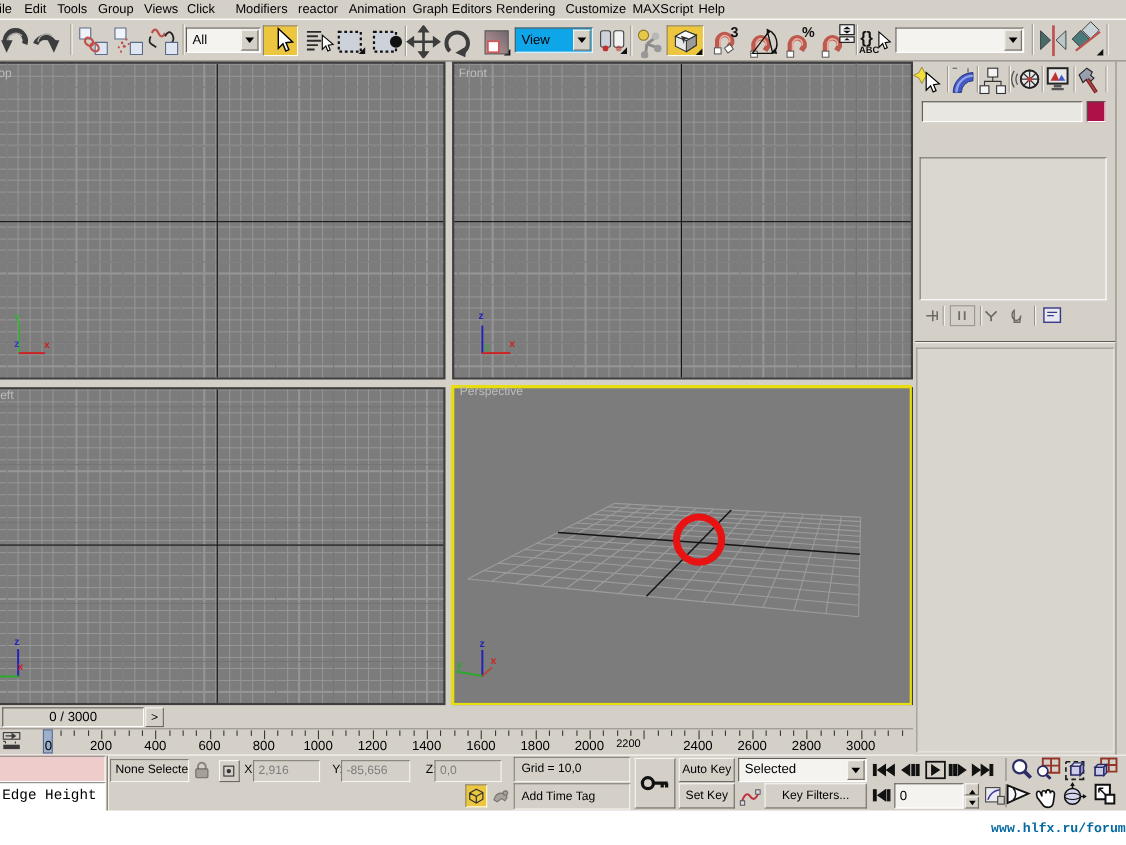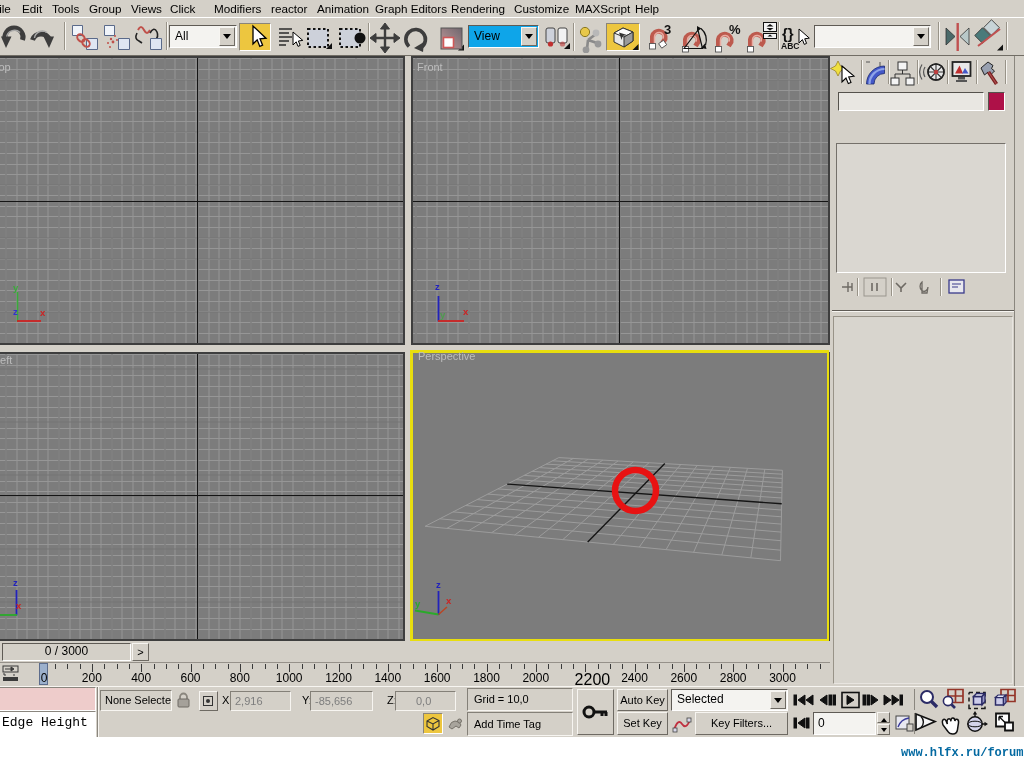--- a/index.html
+++ b/index.html
@@ -360,21 +360,21 @@
 <div class="a" style="left:461.5px;top:671px;width:50px;text-align:center;font-size:12px;color:#000">1800</div>
 <div class="a" style="left:498.8px;top:664px;width:1px;height:5px;background:#3a3a3a"></div>
 <div class="a" style="left:511.2px;top:664px;width:1px;height:5px;background:#3a3a3a"></div>
 <div class="a" style="left:523.5px;top:664px;width:1px;height:5px;background:#3a3a3a"></div>
 <div class="a" style="left:535.8px;top:664px;width:1px;height:8px;background:#3a3a3a"></div>
 <div class="a" style="left:510.8px;top:671px;width:50px;text-align:center;font-size:12px;color:#000">2000</div>
 <div class="a" style="left:548.2px;top:664px;width:1px;height:5px;background:#3a3a3a"></div>
 <div class="a" style="left:560.5px;top:664px;width:1px;height:5px;background:#3a3a3a"></div>
 <div class="a" style="left:572.8px;top:664px;width:1px;height:5px;background:#3a3a3a"></div>
 <div class="a" style="left:585.2px;top:664px;width:1px;height:8px;background:#3a3a3a"></div>
-<div class="a" style="left:560.2px;top:671px;width:50px;text-align:right;font-size:16px;color:#000">2200</div>
+<div class="a" style="left:560.2px;top:671px;width:50px;text-align:left;font-size:10px;color:#000">2200</div>
 <div class="a" style="left:597.5px;top:664px;width:1px;height:5px;background:#3a3a3a"></div>
 <div class="a" style="left:609.8px;top:664px;width:1px;height:5px;background:#3a3a3a"></div>
 <div class="a" style="left:622.2px;top:664px;width:1px;height:5px;background:#3a3a3a"></div>
 <div class="a" style="left:634.5px;top:664px;width:1px;height:8px;background:#3a3a3a"></div>
 <div class="a" style="left:609.5px;top:671px;width:50px;text-align:center;font-size:12px;color:#000">2400</div>
 <div class="a" style="left:646.8px;top:664px;width:1px;height:5px;background:#3a3a3a"></div>
 <div class="a" style="left:659.2px;top:664px;width:1px;height:5px;background:#3a3a3a"></div>
 <div class="a" style="left:671.5px;top:664px;width:1px;height:5px;background:#3a3a3a"></div>
 <div class="a" style="left:683.8px;top:664px;width:1px;height:8px;background:#3a3a3a"></div>
 <div class="a" style="left:658.8px;top:671px;width:50px;text-align:center;font-size:12px;color:#000">2600</div>
@@ -424,21 +424,21 @@
 <span class="a t11" style="left:222px;top:694px">X:</span>
 <div class="a sk" style="left:230px;top:691px;width:61px;height:20px">
       <span class="a t11 gtxt" style="left:4px;top:3px">2,916</span>
     </div>
 <span class="a t11" style="left:302px;top:694px">Y:</span>
 <div class="a sk" style="left:310px;top:691px;width:63px;height:20px">
       <span class="a t11 gtxt" style="left:4px;top:3px">-85,656</span>
     </div>
 <span class="a t11" style="left:387px;top:694px">Z:</span>
 <div class="a sk" style="left:395px;top:691px;width:61px;height:20px">
-      <span class="a t11 gtxt" style="left:20px;top:3px">0,0</span>
+      <span class="a t11 gtxt" style="left:4px;top:3px">0,0</span>
     </div>
 <div class="a sk" style="left:467px;top:688px;width:106px;height:23px">
       <span class="a t11" style="left:6px;top:4px">Grid = 10,0</span>
     </div>
 
 <div class="a" style="left:423px;top:713px;width:20px;height:21px;background:#edc63f;border:1px solid;border-color:#8a8478 #fff #fff #8a8478"></div>
 <svg class="a" style="left:423px;top:713px" width="20" height="21" viewBox="0 0 20 21">
 <path d="M4 8 L10 4.5 L16 7.5 L16 13.5 L10 17 L4 13.5 Z M4 8 L10 11 L16 7.5 M10 11 L10 17" fill="none" stroke="#333" stroke-width="1.1"></path>
 </svg>
 <svg class="a" style="left:445px;top:713px" width="20" height="21" viewBox="0 0 20 21">

